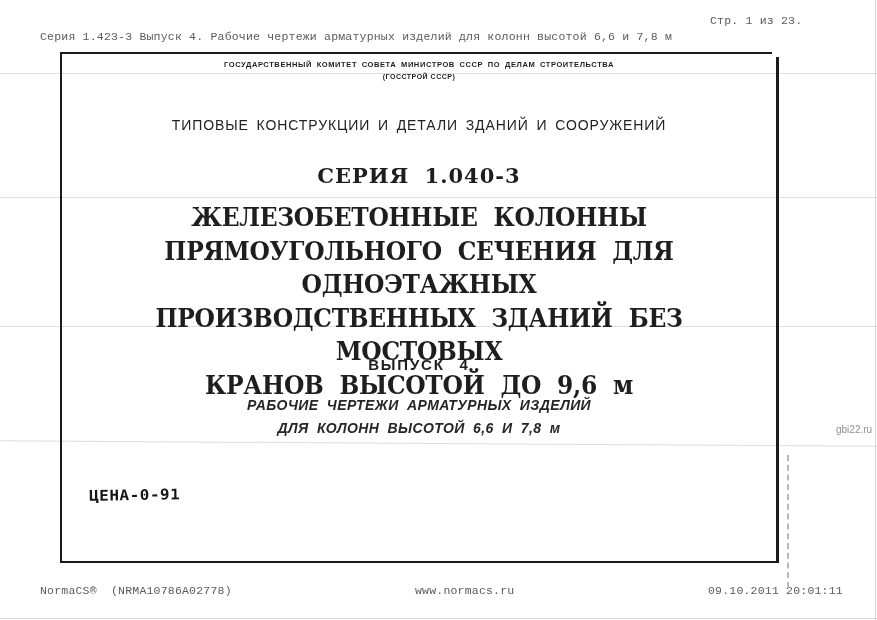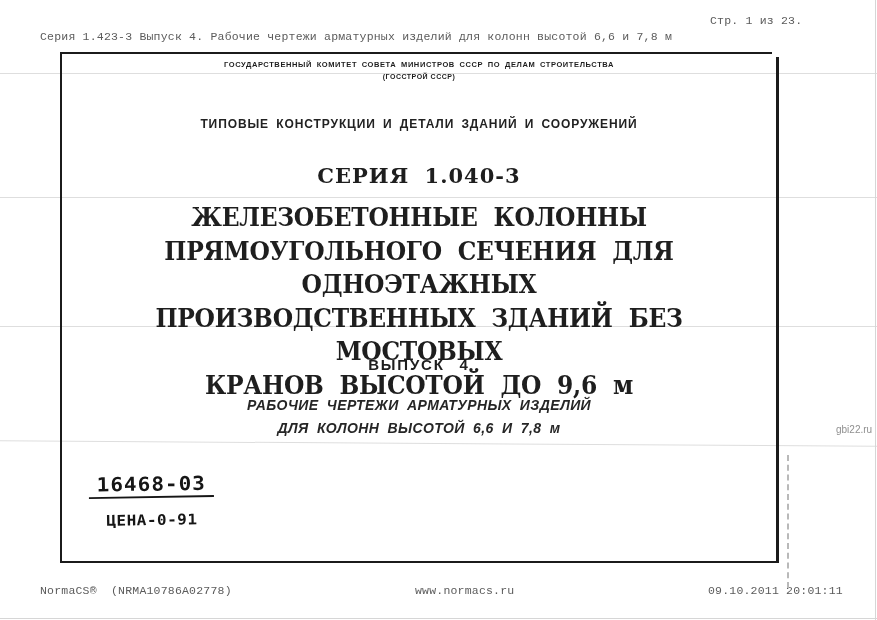--- a/index.html
+++ b/index.html
@@ -15,21 +15,21 @@
   .fold-line{position:absolute;left:0;width:877px;height:1px;background:#dedede;z-index:0;}
 
   
   .frame-line{position:absolute;background:#1b1b1b;z-index:2;}
   .frame-shadow{position:absolute;width:2px;border-left:2px dashed #b9b9b9;z-index:1;}
 
   .page-text{position:absolute;left:60px;width:718px;text-align:center;color:#1e1e1e;z-index:3;}
 
   .org1{top:60px;font-family:"Liberation Sans","DejaVu Sans",sans-serif;font-weight:700;font-size:7.5px;letter-spacing:0.6px;word-spacing:2px;}
   .org2{top:73px;font-family:"Liberation Sans","DejaVu Sans",sans-serif;font-weight:700;font-size:7px;letter-spacing:0.5px;}
-  .kind{top:117px;font-family:"Liberation Sans","DejaVu Sans",sans-serif;font-weight:700;font-size:12px;letter-spacing:0.9px;word-spacing:3px;color:#222;}
+  .kind{top:117px;font-family:"Liberation Sans","DejaVu Sans",sans-serif;font-weight:400;font-size:14px;letter-spacing:0.9px;word-spacing:3px;color:#222;}
   .series{top:163px;font-family:"DejaVu Serif","Liberation Serif",serif;font-weight:700;font-size:21px;letter-spacing:1px;word-spacing:7px;}
   .main-title{top:201px;font-family:"DejaVu Serif","Liberation Serif",serif;font-weight:700;font-size:26px;line-height:33.5px;letter-spacing:-0.3px;word-spacing:9px;transform:scaleX(0.9);transform-origin:50% 0;}
   .issue{top:356px;font-family:"Liberation Sans","DejaVu Sans",sans-serif;font-weight:700;font-size:15px;letter-spacing:1.8px;word-spacing:9px;text-align:center;}
   .subtitle{top:394px;font-family:"Liberation Sans","DejaVu Sans",sans-serif;font-weight:700;font-size:14px;line-height:22.5px;letter-spacing:0.4px;word-spacing:4px;color:#262626;font-style:italic;}
 
   .stamp{
     position:absolute;left:89px;top:474px;z-index:3;color:#161616;
     font-family:"DejaVu Sans Mono","Liberation Mono",monospace;font-weight:700;
     transform:rotate(-1deg);text-align:center;
   }
@@ -72,21 +72,20 @@
   </div>
 
   <div class="page-text issue">ВЫПУСК 4</div>
 
   <div class="page-text subtitle">
     <div>РАБОЧИЕ ЧЕРТЕЖИ  АРМАТУРНЫХ  ИЗДЕЛИЙ</div>
     <div>ДЛЯ  КОЛОНН  ВЫСОТОЙ  6,6  И  7,8  м</div>
   </div>
 
   <div class="stamp">
-    <div class="stamp-top">16468-03</div>
     <div class="stamp-bottom">ЦЕНА-0-91</div>
   </div>
 </div>
 
 <div class="watermark">gbi22.ru</div>
 
 <div class="chrome" style="left:40px;top:584px;">NormaCS®  (NRMA10786A02778)</div>
 <div class="chrome" style="left:390px;top:584px;margin-left:25px;">www.normacs.ru</div>
 <div class="chrome" style="left:708px;top:584px;">09.10.2011 20:01:11</div>
 

